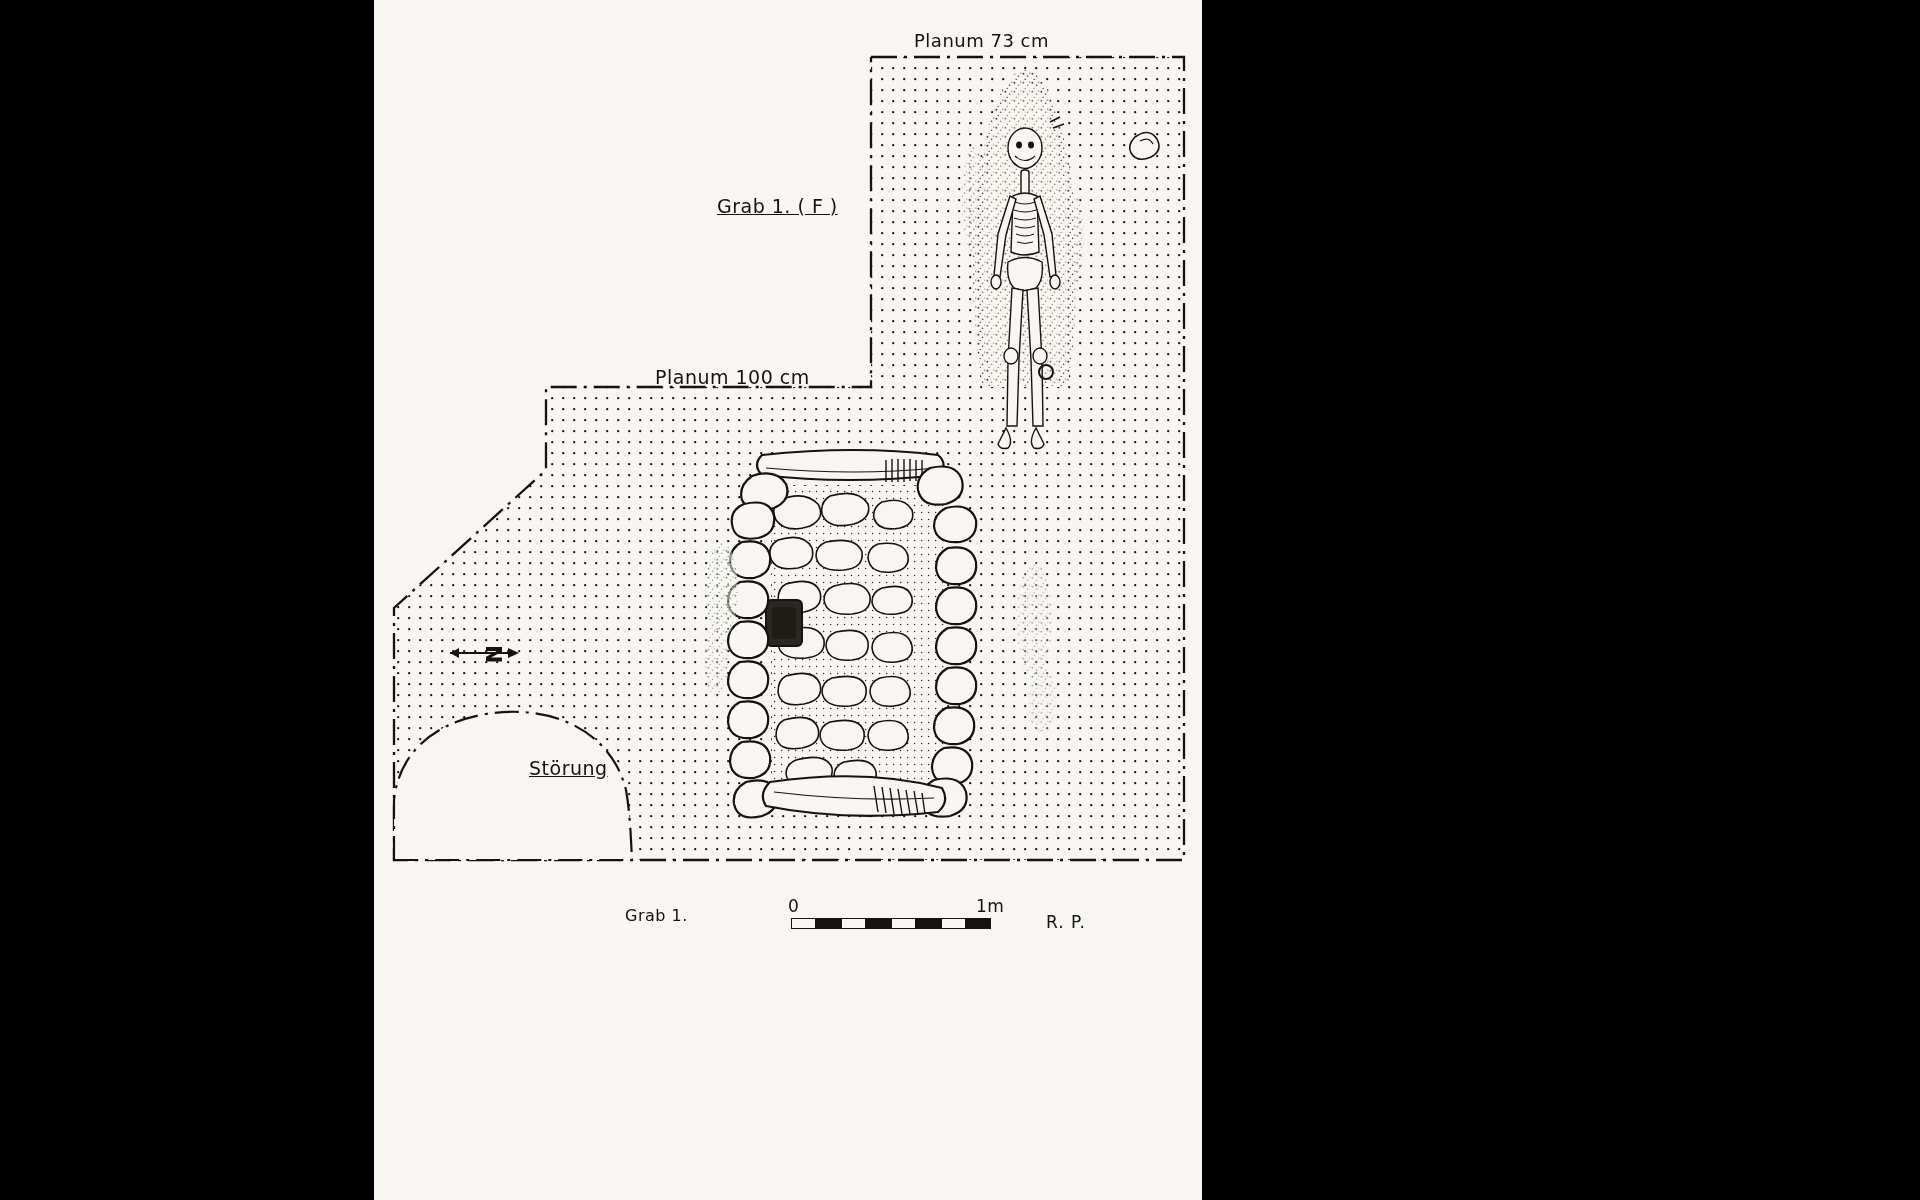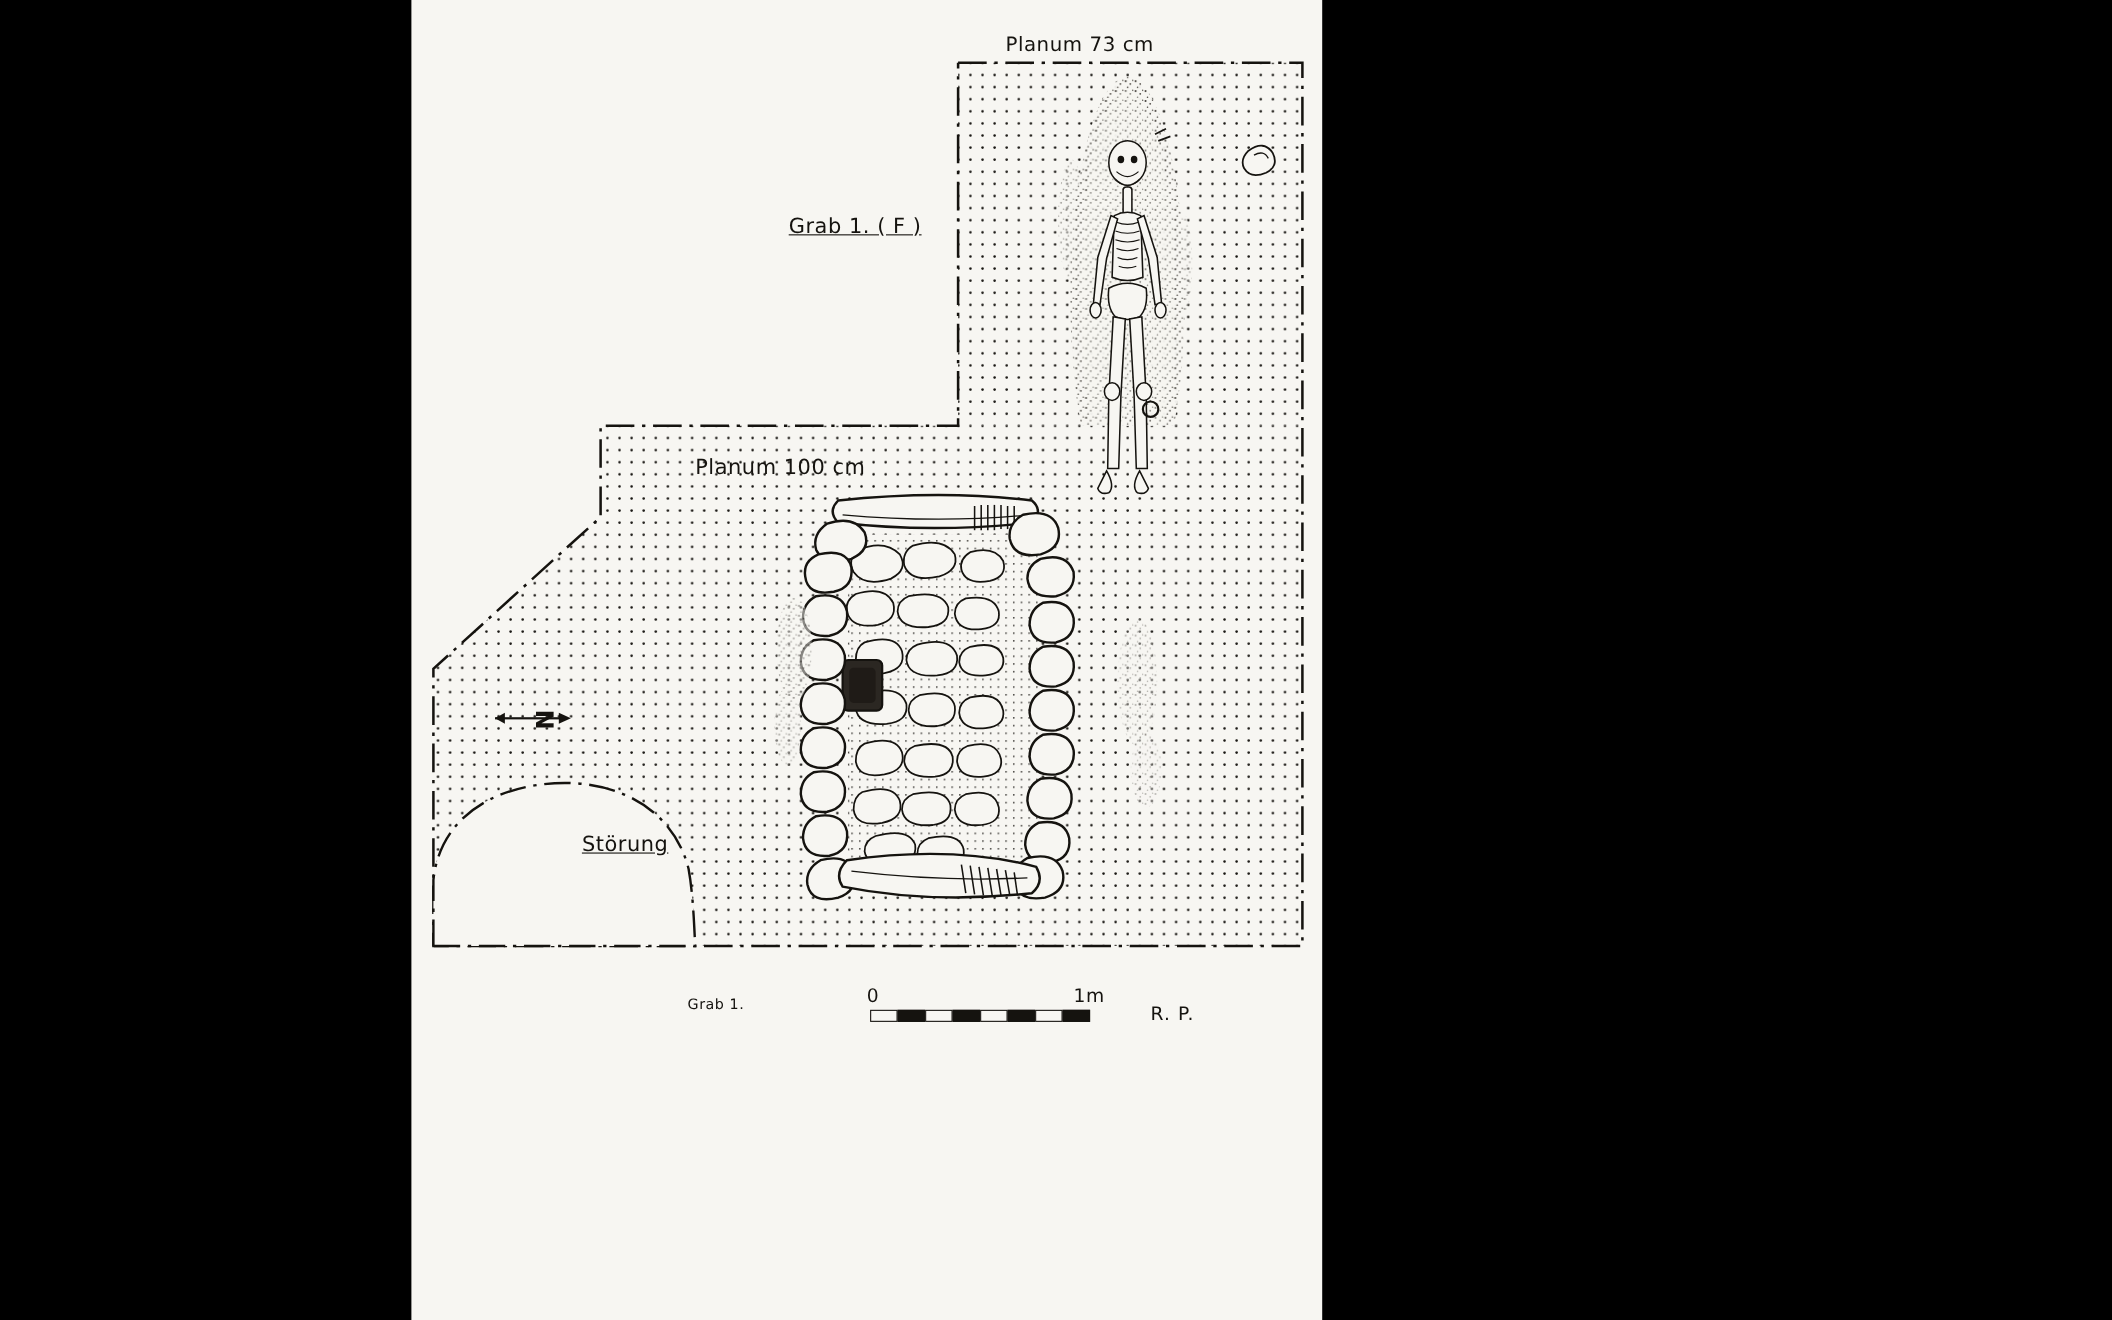--- a/index.html
+++ b/index.html
@@ -35,23 +35,23 @@
   }
   .lbl {
     position: absolute;
     color: #15130f;
     font-family: "DejaVu Sans", sans-serif;
     letter-spacing: 0.5px;
     white-space: nowrap;
   }
   #lbl-planum73 { left: 540px; top: 30px; font-size: 18px; }
   #lbl-grab1f   { left: 343px; top: 195px; font-size: 19px; text-decoration: underline; }
-  #lbl-planum100{ left: 258px; top: 366px; font-size: 19px; margin-top: 48px; }
+  #lbl-planum100{ left: 281px; top: 366px; font-size: 19px; }
   #lbl-stoerung { left: 155px; top: 757px; font-size: 19px; text-decoration: underline; }
-  #lbl-grab1bot { left: 251px; top: 906px; font-size: 13px; }
+  #lbl-grab1bot { left: 251px; top: 906px; font-size: 16px; }
   #lbl-rp       { left: 672px; top: 912px; font-size: 17px; letter-spacing: 1px; }
   #lbl-scale0   { left: 414px; top: 896px; font-size: 17px; }
   #lbl-scale1m  { left: 602px; top: 896px; font-size: 17px; }
   #lbl-north    { left: 110px; top: 642px; font-size: 22px; font-weight: bold; }
 
   
   #scalebar {
     position: absolute;
     left: 417px;
     top: 918px;

